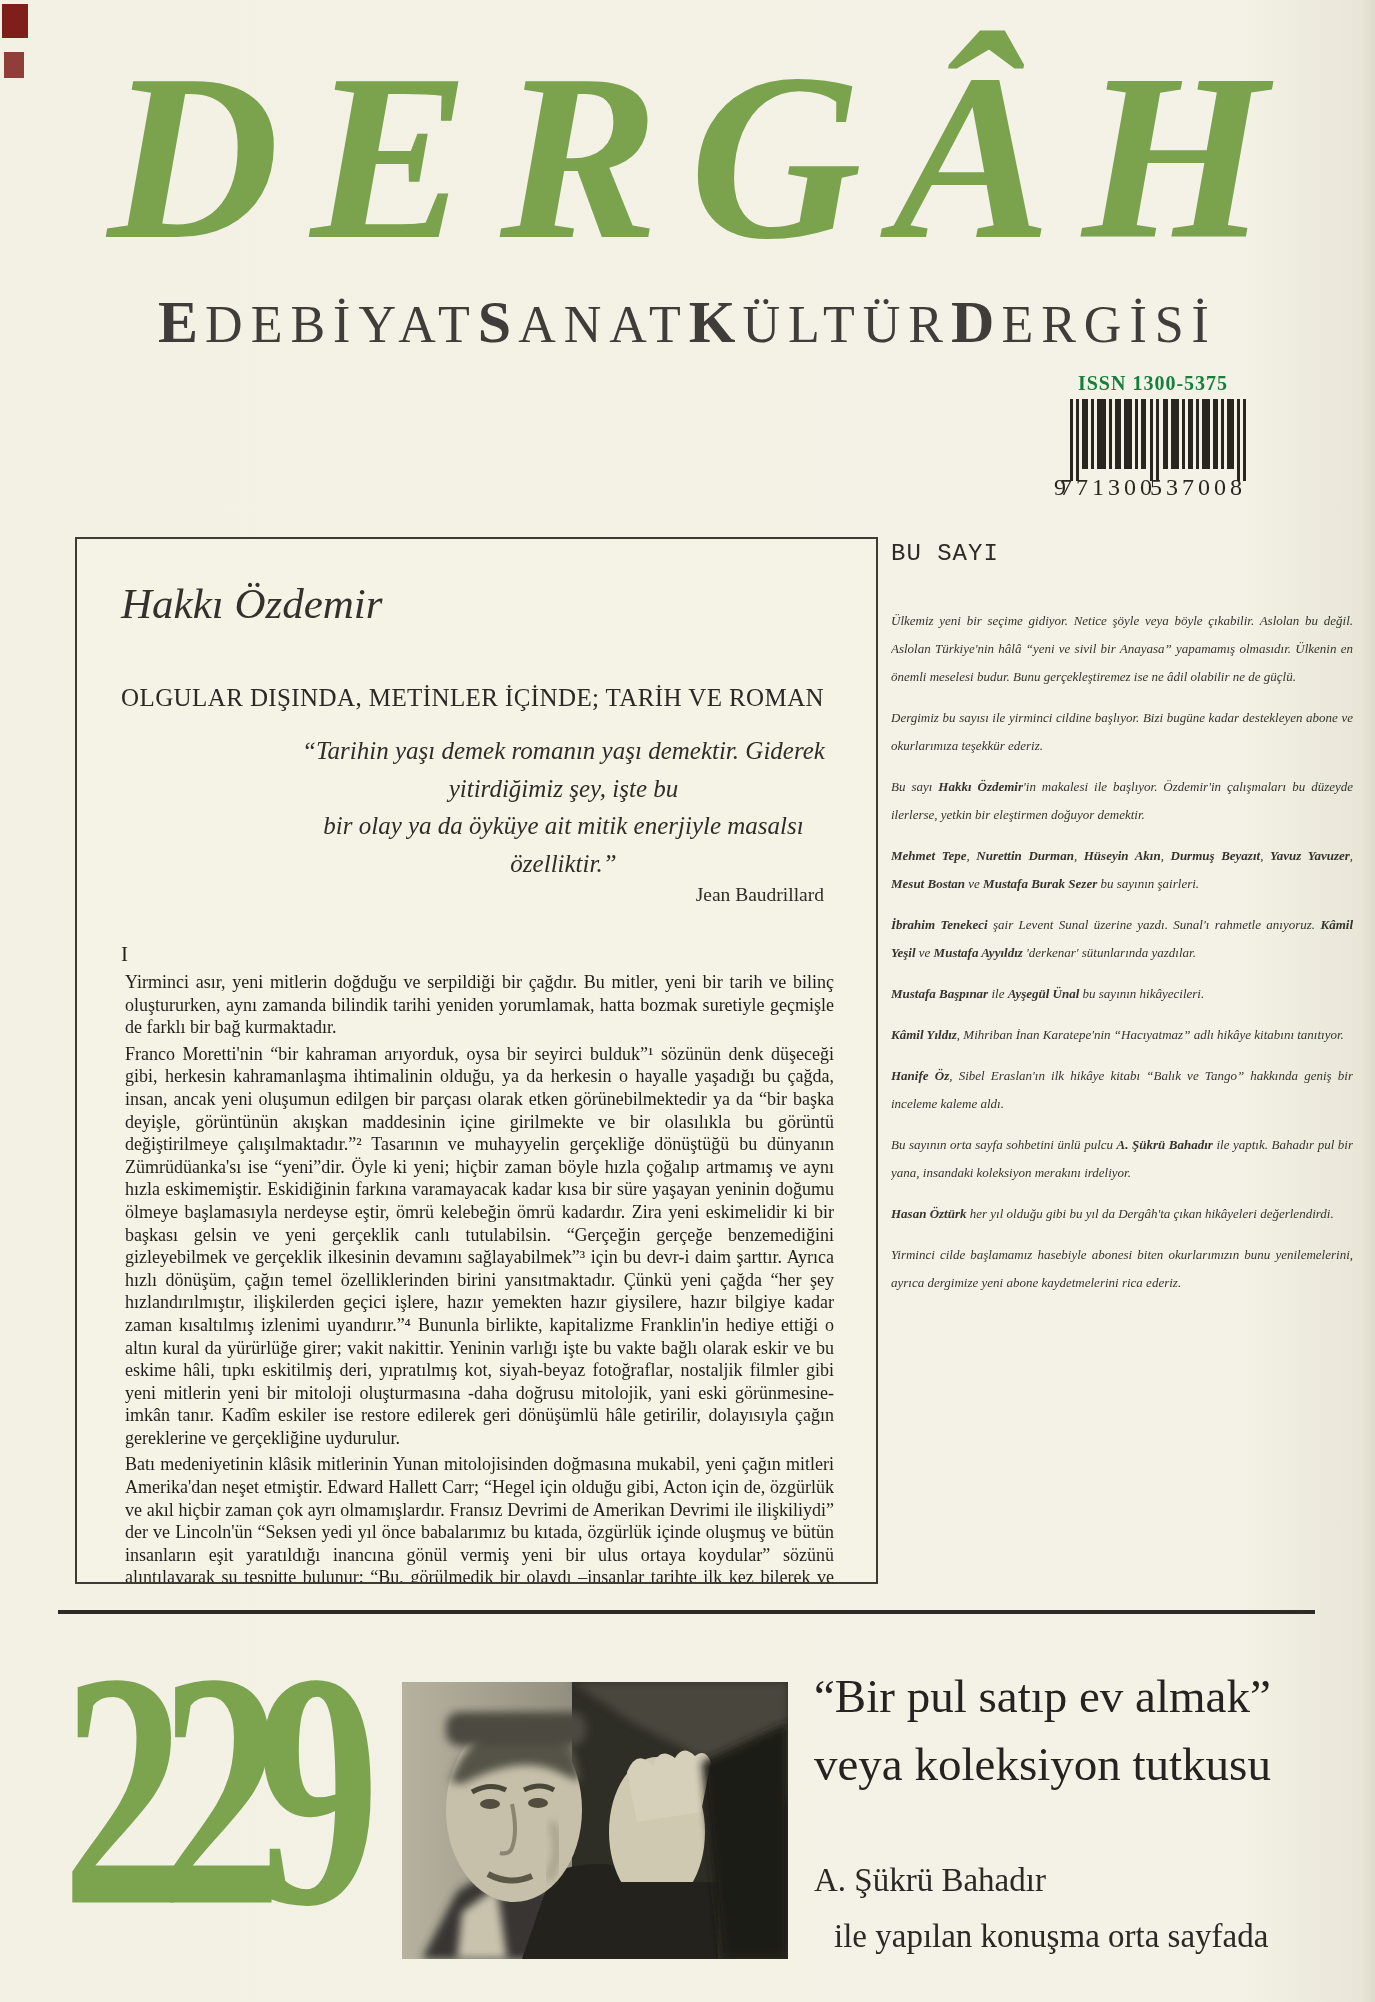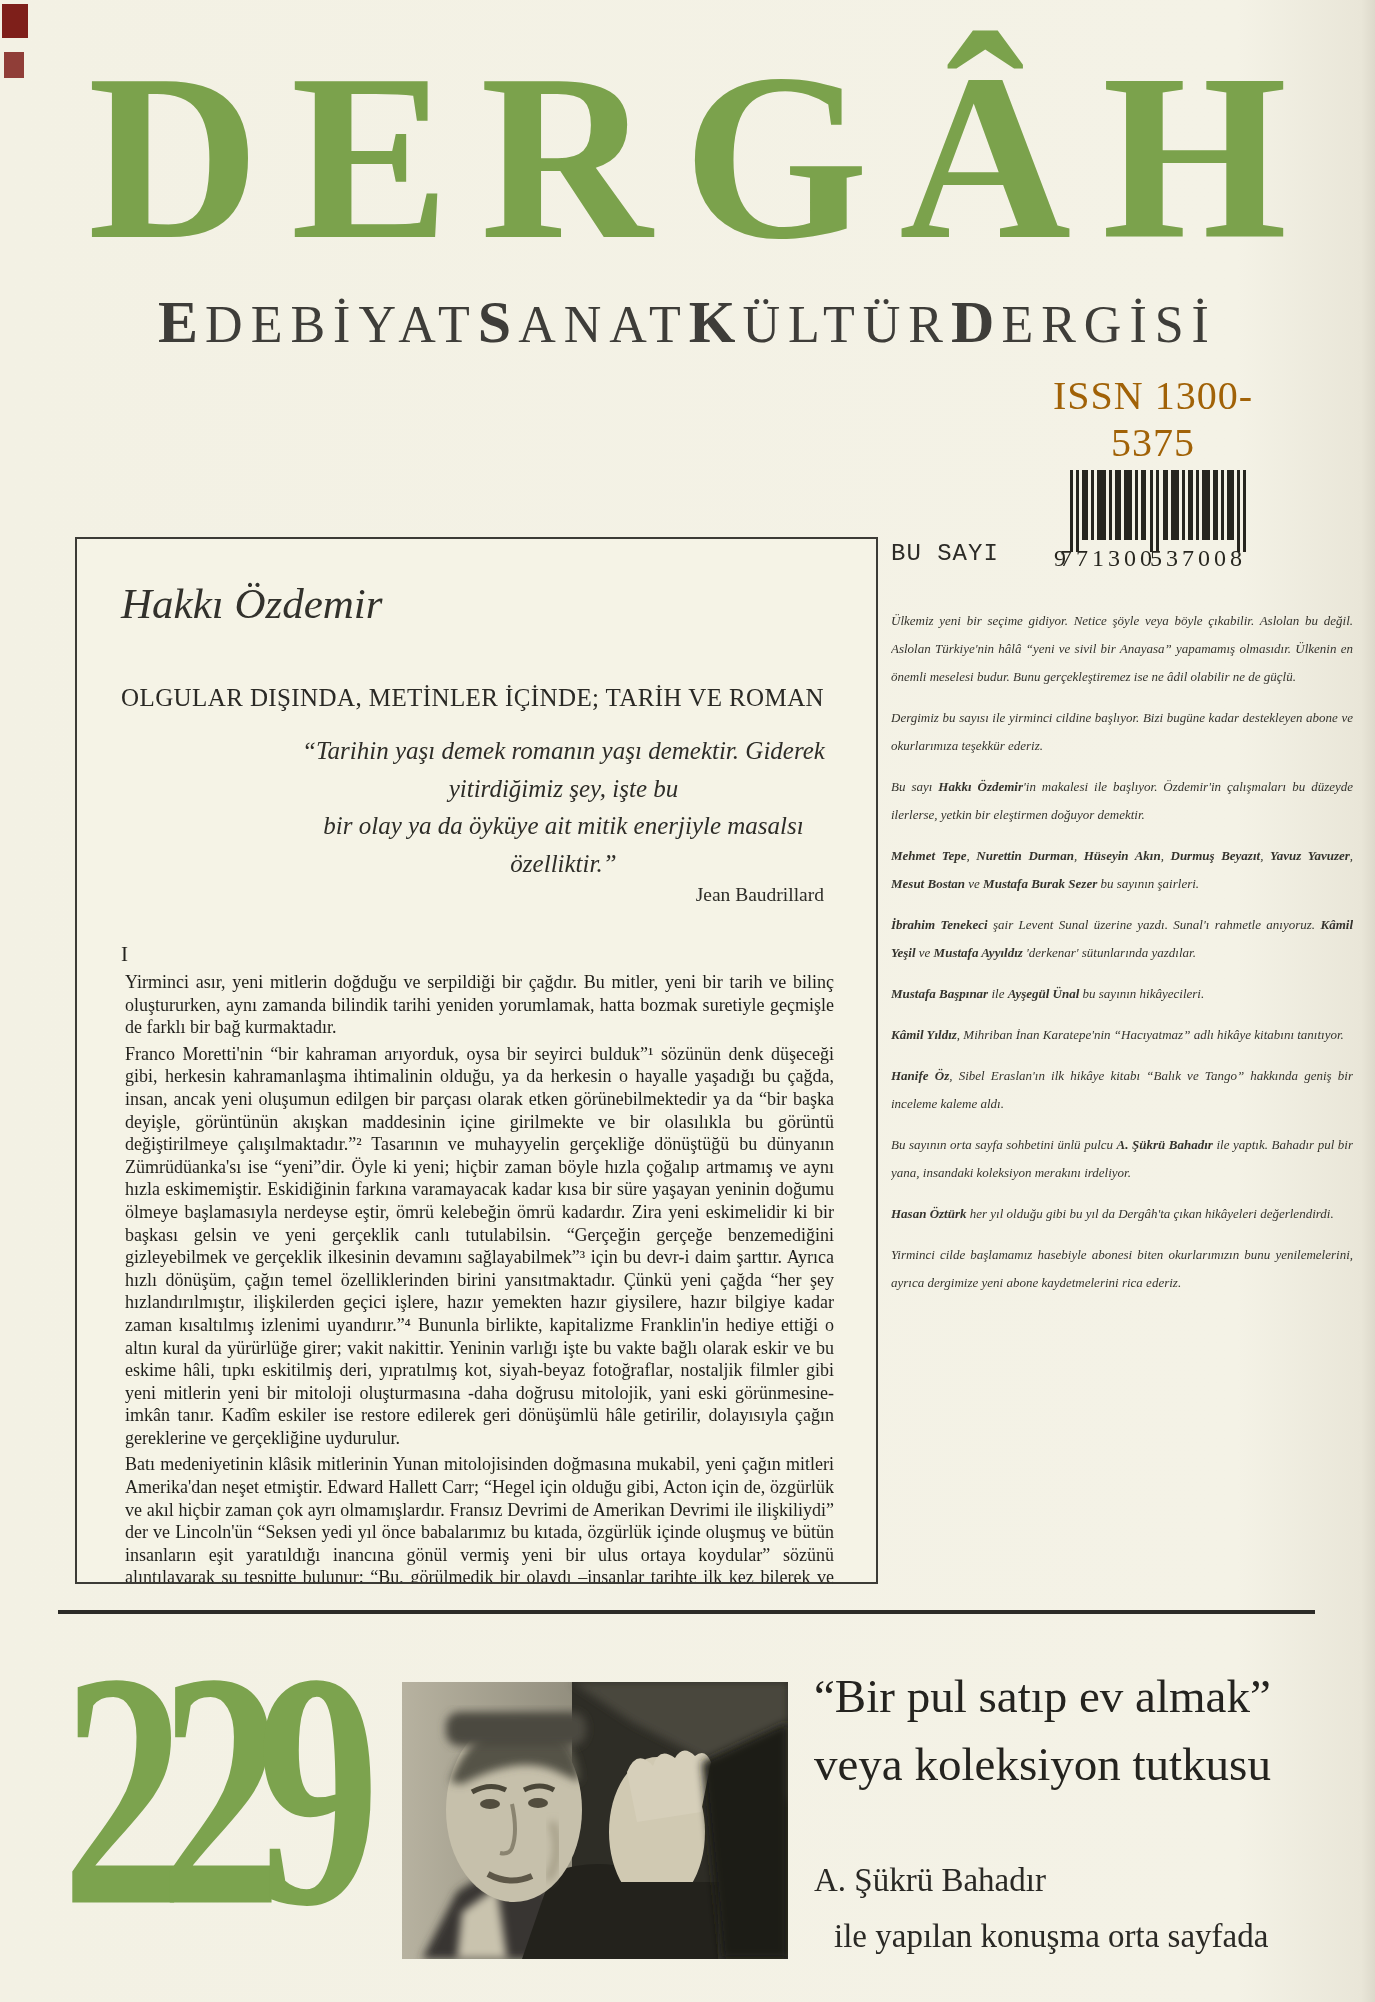--- a/index.html
+++ b/index.html
@@ -5,31 +5,31 @@
   html,body{margin:0;padding:0;}
   body{
     width:1375px;height:2002px;position:relative;overflow:hidden;
     background:linear-gradient(90deg,#f3f1e4 0%,#f4f2e6 90%,#e9e6d8 99%,#ddd9cb 100%);
     font-family:"Liberation Serif", serif;color:#24231f;
   }
   
   .logo{
     position:absolute;top:28px;left:0;right:0;text-align:center;
     font-size:238px;line-height:1.08;font-weight:600;color:#7ba24c;
-    letter-spacing:0.13em;margin-left:0.13em;white-space:nowrap;
+    letter-spacing:0.13em;margin-left:0.13em;white-space:nowrap;font-style:italic;
   }
   .subtitle{
     position:absolute;top:288px;left:0;right:0;text-align:center;
     color:#3e3d39;white-space:nowrap;
   }
   .subtitle .word{display:inline-block;}
   .subtitle .init{font-size:60px;font-weight:700;letter-spacing:7px;vertical-align:baseline;}
   .subtitle .rest{font-size:52px;font-weight:400;letter-spacing:8px;}
   .issn-block{position:absolute;top:372px;right:92px;width:260px;text-align:center;}
-  .issn-label{font-size:40px;font-weight:400;color:#a16207;letter-spacing:1px;}
+  .issn-label{font-size:20px;font-weight:700;color:#15803d;letter-spacing:1px;}
   .barcode{margin-top:2px;}
   
   .article-box{
     position:absolute;left:75px;top:537px;width:803px;height:1047px;
     border:2px solid #3c3b36;background:#f5f3e6;box-sizing:border-box;
     padding:26px 38px 0 44px;overflow:hidden;
   }
   .author{font-style:italic;font-size:43px;color:#32312c;margin-top:14px;}
   .article-title{font-size:25px;letter-spacing:0.4px;color:#2a2925;margin-top:56px;}
   .epigraph{margin-top:20px;padding-left:168px;text-align:center;font-style:italic;font-size:25px;line-height:1.5;color:#2e2d28;}

